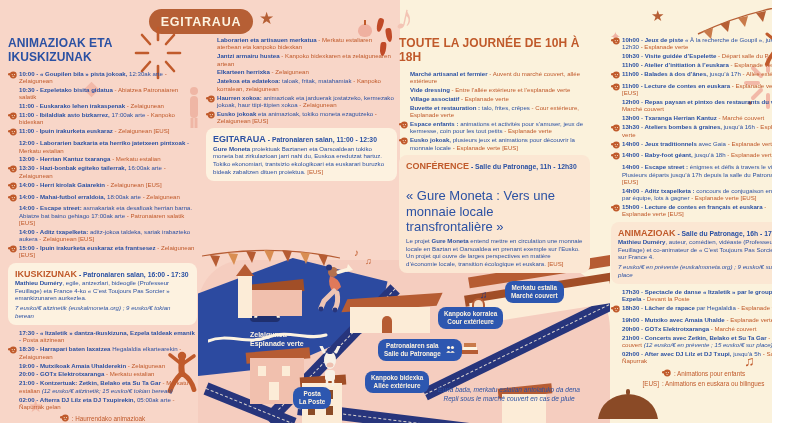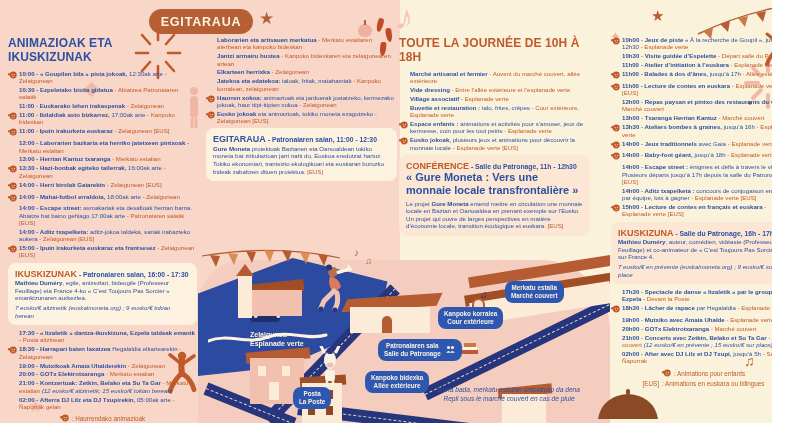--- a/index.html
+++ b/index.html
@@ -32,21 +32,21 @@
   .entry .tx{flex:1}
   .sg-b{font-weight:700;color:var(--blue)}
   .sg-r{color:var(--blue)}
   .sg-o{color:var(--orange)}
   .sg-i{color:var(--blue);font-style:italic}
   .box{border-radius:8px;padding:6px 7px;margin:4px 0}
   .box-left{background:#fdf2e0}
   .box-right{background:#fbe7d3}
   .box-title{font-size:9px;font-weight:800;line-height:1.15}
   .box-title .rest{font-size:6.8px;font-weight:700;color:var(--blue)}
-  .box-sub{font-size:11px;font-weight:700;margin:0 0 2px;line-height:1.2}
+  .box-sub{font-size:13px;font-weight:400;margin:17px 0 2px;line-height:1.2}
   .box-body{font-size:6.1px;line-height:1.25}
   .box-price{font-size:6.1px;font-style:italic;color:var(--blue);margin-top:2.5px}
   .legend{margin-top:4px;text-align:center;color:var(--orange);font-size:6.3px}
   .legend .row{display:flex;justify-content:center;align-items:center;gap:3px;margin-bottom:1.5px}
   .legend .pref{font-weight:400}
 
   
   .map{position:absolute;left:198px;top:244px;width:412px;height:179px;overflow:hidden;z-index:2}
   .ground{position:absolute;left:0;top:16px;right:0;bottom:0;background:var(--ground);
     border-radius:46px 70px 0 0}
@@ -523,21 +523,21 @@
         <span class="ic"><svg width="9" height="8" viewBox="0 0 12 10">
             <circle cx="7" cy="5" r="4.6" fill="#c05a2b"></circle>
             <circle cx="1.8" cy="4" r="1.8" fill="#c05a2b"></circle>
             <circle cx="5.6" cy="4.2" r="0.7" fill="#fdf3e0"></circle>
             <circle cx="8.6" cy="4.2" r="0.7" fill="#fdf3e0"></circle>
             <path d="M5.6 6.5 q1.4 1.2 2.8 0" stroke="#fdf3e0" stroke-width="0.8" fill="none"></path>
           </svg></span>
         <span class="tx"><span class="sg-b">15h00 - Lecture de contes en français et euskara</span><span class="sg-o"> - Esplanade verte [EUS]</span></span>
       </div>
       <div class="box box-right">
-        <div class="box-title"><span class="c-orange">IKUSKIZUNA</span><span class="rest"> - Salle du Patronage, 16h - 17h30</span></div>
+        <div class="box-title"><span class="c-orange">ANIMAZIOAK</span><span class="rest"> - Salle du Patronage, 16h - 17h30</span></div>
         <p class="box-body"><span class="sg-b">Mathieu Duméry</span><span class="sg-r">, auteur, comédien, vidéaste (Professeur Feuillage) et co-animateur de « C’est Toujours Pas Sorcier » sur France 4.</span></p>
         <div class="box-price">7 eusko/€ en prévente (euskalmoneta.org) ; 9 eusko/€ sur place</div>
       </div>
       <div class="entry">
         <span class="ic"></span>
         <span class="tx"><span class="sg-b">17h30 - Spectacle de danse « Itzaletik » par le groupe Ezpela -</span><span class="sg-o"> Devant la Poste</span></span>
       </div>
       <div class="entry">
         <span class="ic"><svg width="9" height="8" viewBox="0 0 12 10">
             <circle cx="7" cy="5" r="4.6" fill="#c05a2b"></circle>

